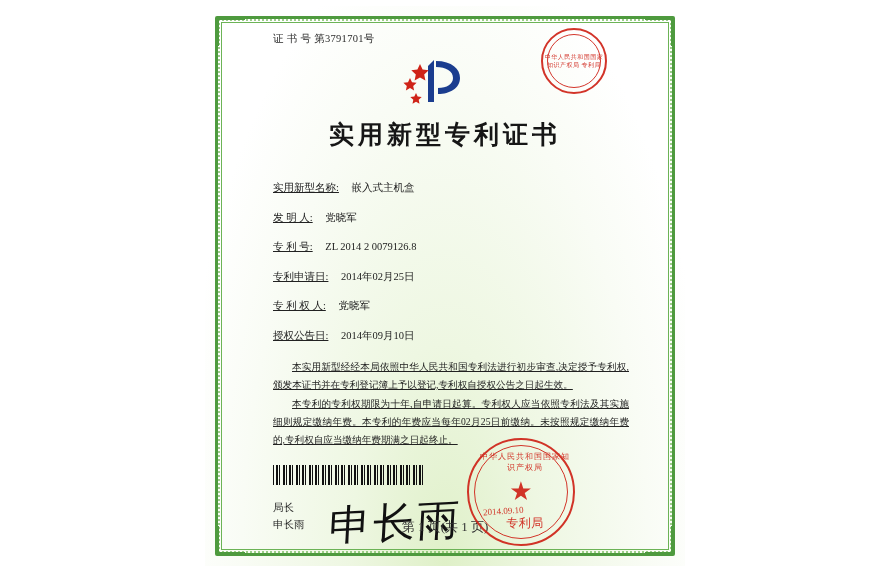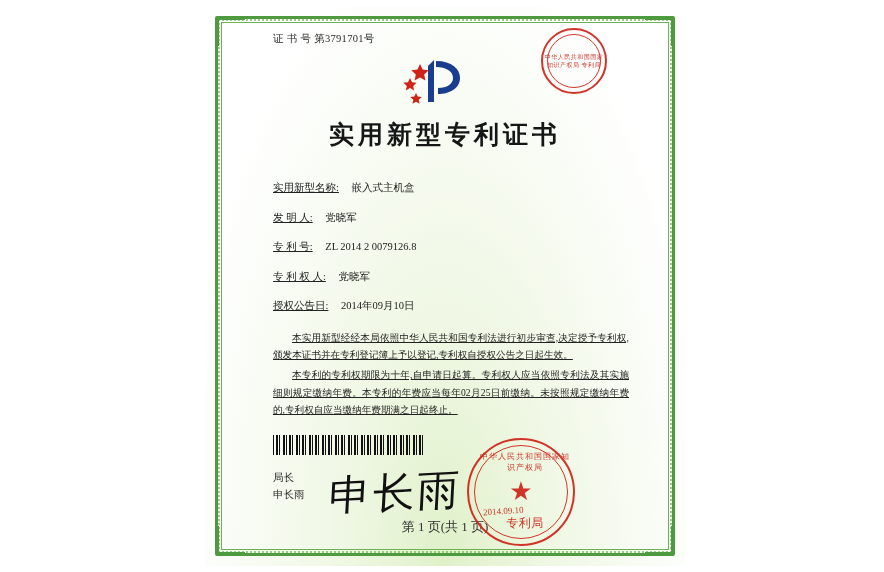--- a/index.html
+++ b/index.html
@@ -282,20 +282,24 @@
         </div>
         <div class="field">
           <span class="lbl">发  明  人:</span>
           <span class="val">党晓军</span>
         </div>
         <div class="field">
           <span class="lbl">专  利  号:</span>
           <span class="val">ZL 2014 2 0079126.8</span>
         </div>
         <div class="field">
+          <span class="lbl">专利申请日:</span>
+          <span class="val">2014年02月25日</span>
+        </div>
+        <div class="field">
           <span class="lbl">专  利  权  人:</span>
           <span class="val">党晓军</span>
         </div>
         <div class="field">
           <span class="lbl">授权公告日:</span>
           <span class="val">2014年09月10日</span>
         </div>
       </div>
 
       <div class="body-text">

